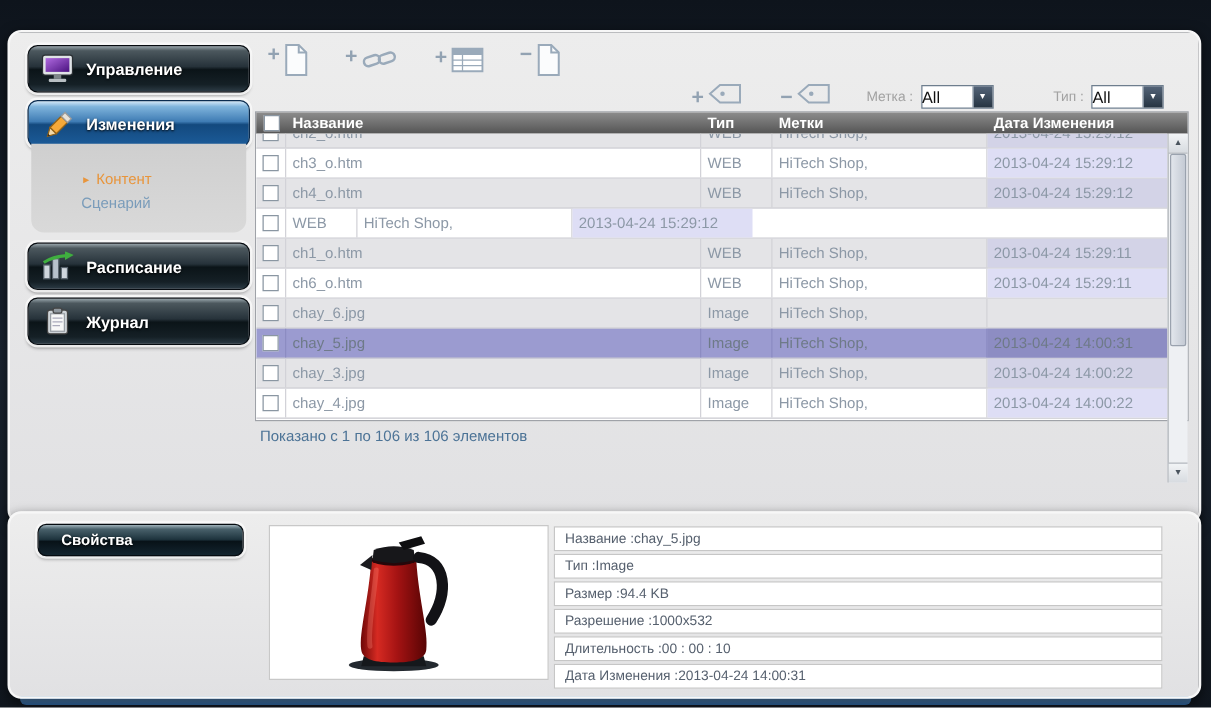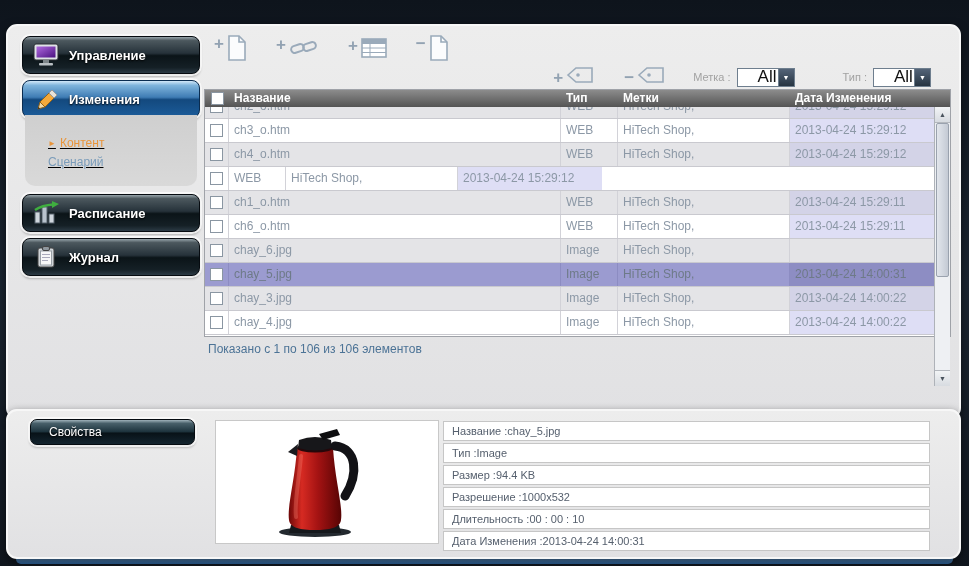--- a/index.html
+++ b/index.html
@@ -35,42 +35,41 @@
   }
   .nav-btn .nav-label { color:#fff; font-size:13px; font-weight:bold; text-shadow:0 1px 2px #000; }
   .nav-btn.active {
     background:linear-gradient(180deg,#d3e8f8 0%,#7fb4dc 12%,#3f7cb4 45%,#13497e 52%,#1c5c9a 100%);
     border-color:#0a2c50;
   }
   .nav-icon { width:26px; height:24px; display:flex; align-items:center; justify-content:center; }
   .submenu {
     background:linear-gradient(180deg,#cfcfcf,#d9d9d9);
     border-radius:0 0 10px 10px; margin:-9px 3px 8px 3px;
-    padding:16px 0 12px 23px;
-    text-decoration:underline;
+    padding:16px 0 12px 40px;
   }
   .submenu-item { font-size:12px; margin:5px 0; color:#7a9cba; cursor:pointer; }
   .submenu-item.active { color:#e8953c; }
   .bullet { font-size:8px; color:#e8953c; margin-right:4px; vertical-align:1px; }
 
   
   .icon-toolbar { position:absolute; left:206px; top:9px; display:flex; gap:29px; align-items:center; }
   .tool-btn { display:flex; align-items:flex-start; cursor:pointer; }
   .pg { font-size:17px; font-weight:bold; color:#92a2b2; margin-right:3px; line-height:1; }
 
   
   .filter-row { position:absolute; top:40px; right:28px; display:flex; align-items:center; }
   .tag-btn { display:flex; align-items:center; cursor:pointer; }
   .tag-rem { margin-left:30px; }
   .flt-label { font-size:11px; color:#a2a2a2; }
   .lbl-tag { margin-left:28px; margin-right:6px; }
   .lbl-type { margin-left:48px; margin-right:6px; }
   .select { display:flex; align-items:center; width:58px; height:19px; background:#fff;
     border:1px solid #6e7e8e; cursor:pointer; box-sizing:border-box; }
-  .select .val { flex:1; font-size:17px; color:#111; padding-left:20px; }
+  .select .val { flex:1; font-size:13px; color:#111; padding-left:0; }
   .select .arr { width:15px; height:100%; background:linear-gradient(180deg,#57master,#2c3a48);
     background:linear-gradient(180deg,#56институт,#2c3a48); }
   .select .arr { width:15px; height:100%; background:linear-gradient(180deg,#546478,#263442);
     color:#fff; font-size:7px; display:flex; align-items:center; justify-content:center;
     border-left:1px solid #6e7e8e; }
 
   
   .table-wrap { position:absolute; left:196px; top:63px; width:747px; height:248px;
     border:1px solid #9fa2a8; box-sizing:border-box; background:#fff; }
   .thead { display:flex; background:linear-gradient(180deg,#8c8c8c,#545454); height:17px; }
@@ -106,21 +105,21 @@
 
   .status-text { position:absolute; left:200px; top:316px; font-size:12px; color:#4c7396; }
 
   
   .props-btn {
     position:absolute; left:22px; top:8px; width:165px; height:26px; border-radius:7px;
     display:flex; align-items:center; padding-left:18px; box-sizing:border-box; cursor:pointer;
     background:linear-gradient(180deg,#9fb2ba 0%,#48606a 14%,#1e343e 48%,#081218 55%,#13242e 100%);
     border:1px solid #050b10;
     box-shadow:0 0 0 2px rgba(250,250,250,.85), 0 2px 3px rgba(0,0,0,.4);
-    color:#fff; font-size:12px; font-weight:normal; text-shadow:0 1px 2px #000;
+    color:#fff; font-size:12px; font-weight:bold; text-shadow:0 1px 2px #000;
   }
   .thumb-box { position:absolute; left:207px; top:9px; width:222px; height:122px;
     background:#fff; border:1px solid #c8c8c8; display:flex; align-items:center; justify-content:center; }
   .props-list { position:absolute; left:435px; top:10px; width:487px; }
   .prop-row { height:18px; margin-bottom:2px; background:#fff; border:1px solid #c6c6c6;
     display:flex; align-items:center; padding-left:8px; font-size:11px; color:#56606e; box-sizing:content-box; }
 </style>
 </head>
 <body>
 

